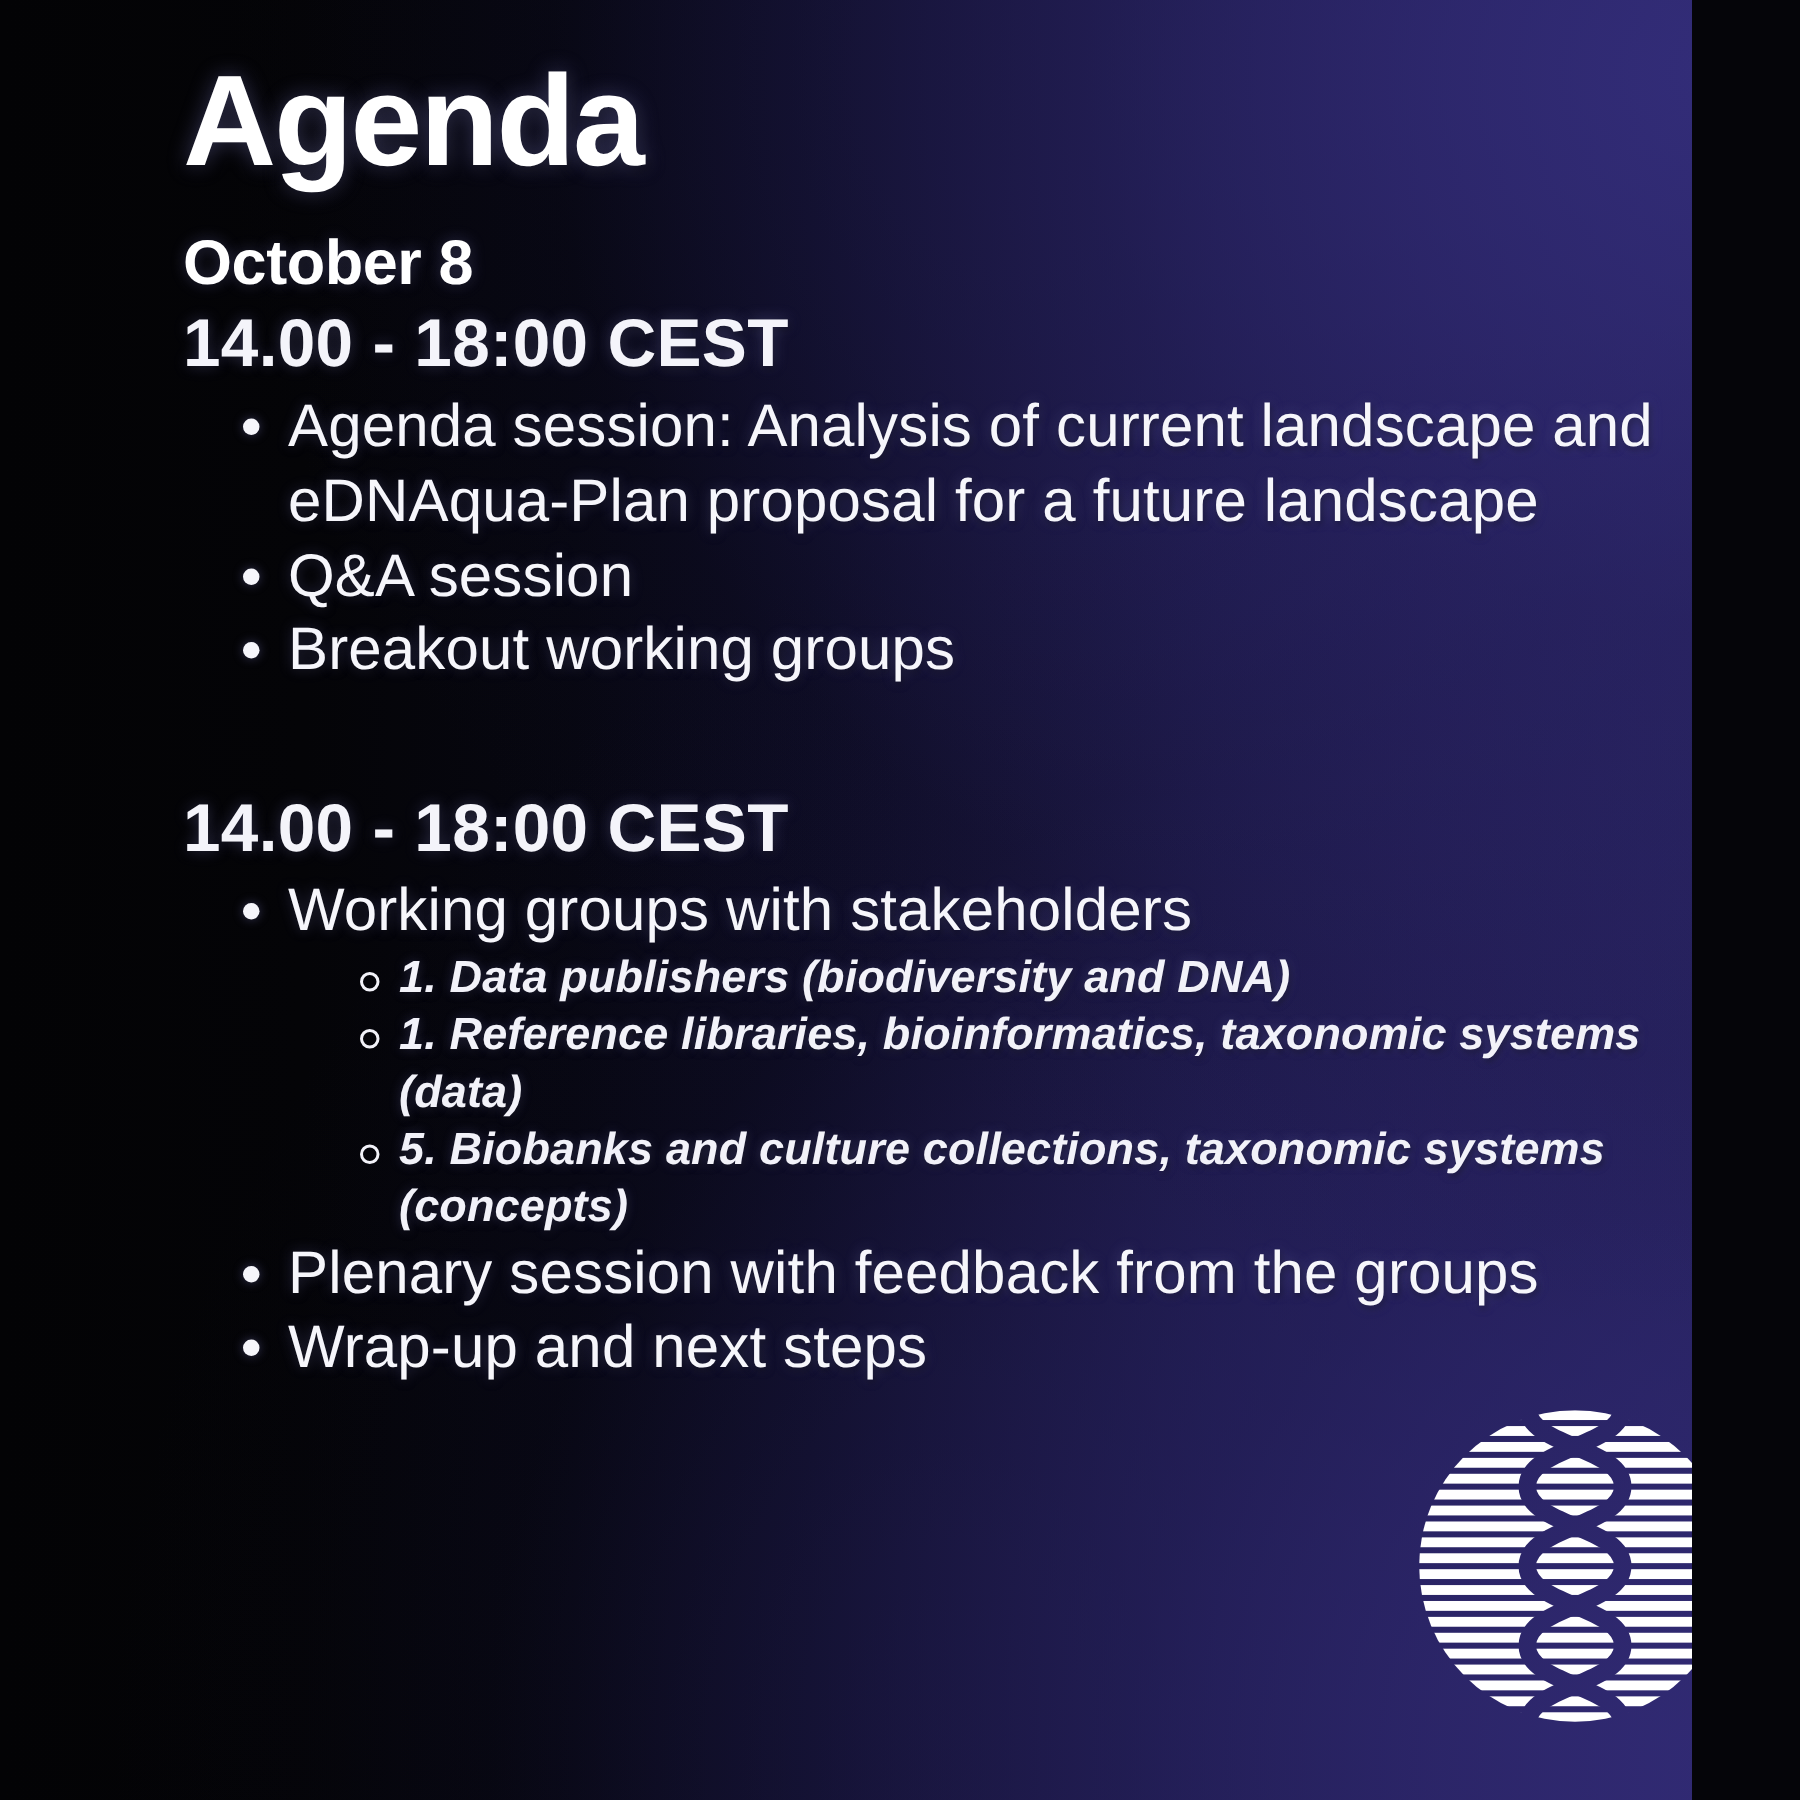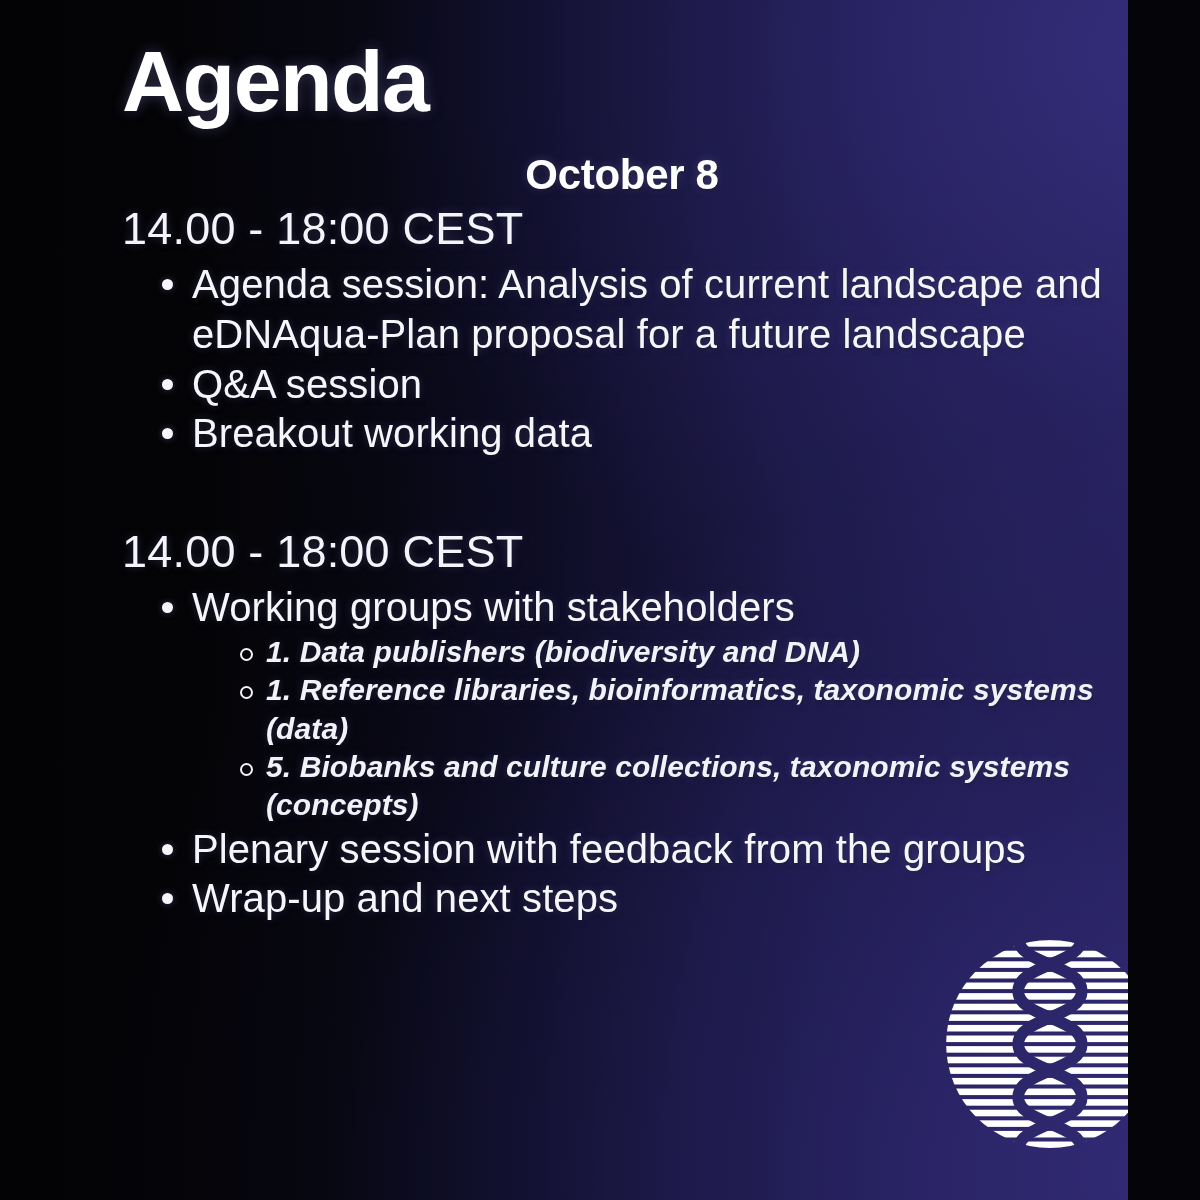--- a/index.html
+++ b/index.html
@@ -59,27 +59,26 @@
   .day-block { margin-bottom:4px; }
   .day-block.second { margin-top:64px; }
 
   .day-date {
     color:#ffffff;
     font-size:42px;
     font-weight:bold;
     letter-spacing:-0.3px;
     line-height:1.18;
     text-shadow:0 0 10px rgba(150,150,230,0.30), 1px 2px 5px rgba(0,0,0,0.5);
-    text-align:center;
   }
 
   .day-time {
     color:#f4f4fa;
     font-size:45px;
-    font-weight:400;
+    font-weight:700;
     letter-spacing:0.2px;
     line-height:1.30;
     text-shadow:0 0 10px rgba(150,150,230,0.30), 1px 2px 5px rgba(0,0,0,0.5);
   }
 
   
   ul.level1 {
     list-style:none;
     margin:2px 0 0 38px;
     padding:0;
@@ -161,21 +160,21 @@
       <div class="day-date">October 8</div>
       <div class="day-time">14.00 - 18:00 CEST</div>
       <ul class="level1">
         <li class="bullet">
           <span class="li-text">Agenda session: Analysis of current landscape and eDNAqua-Plan proposal for a future landscape</span>
         </li>
         <li class="bullet">
           <span class="li-text">Q&amp;A session</span>
         </li>
         <li class="bullet">
-          <span class="li-text">Breakout working data</span>
+          <span class="li-text">Breakout working groups</span>
         </li>
       </ul>
     </div>
 
     <div class="day-block second">
       <div class="day-time">14.00 - 18:00 CEST</div>
       <ul class="level1">
         <li class="bullet">
           <span class="li-text">Working groups with stakeholders</span>
           <ul class="level2">

